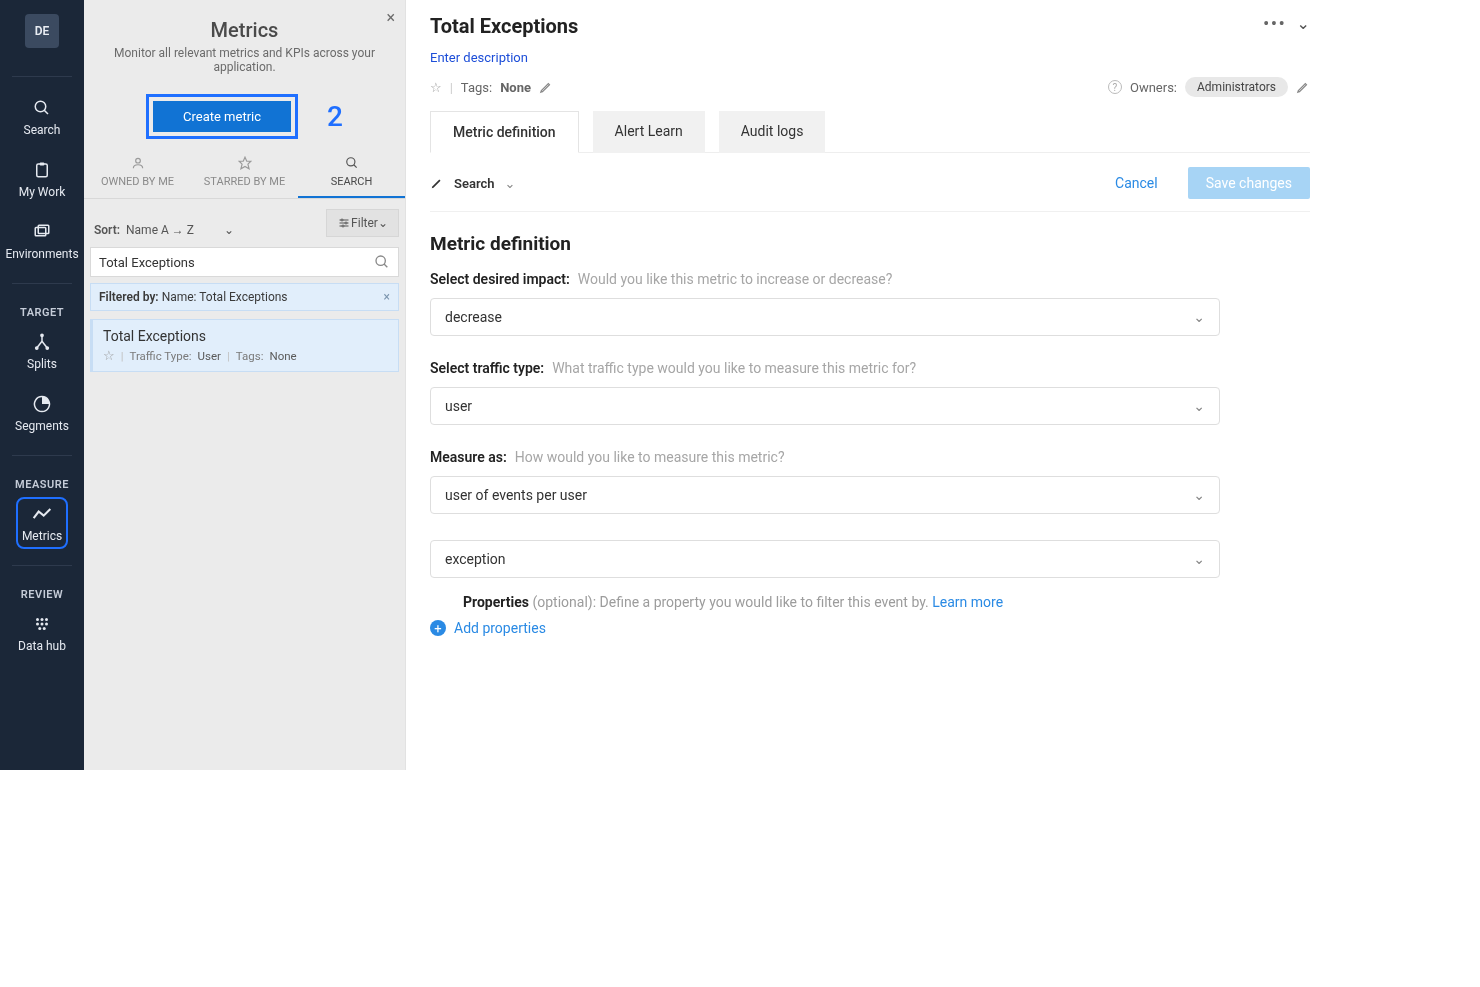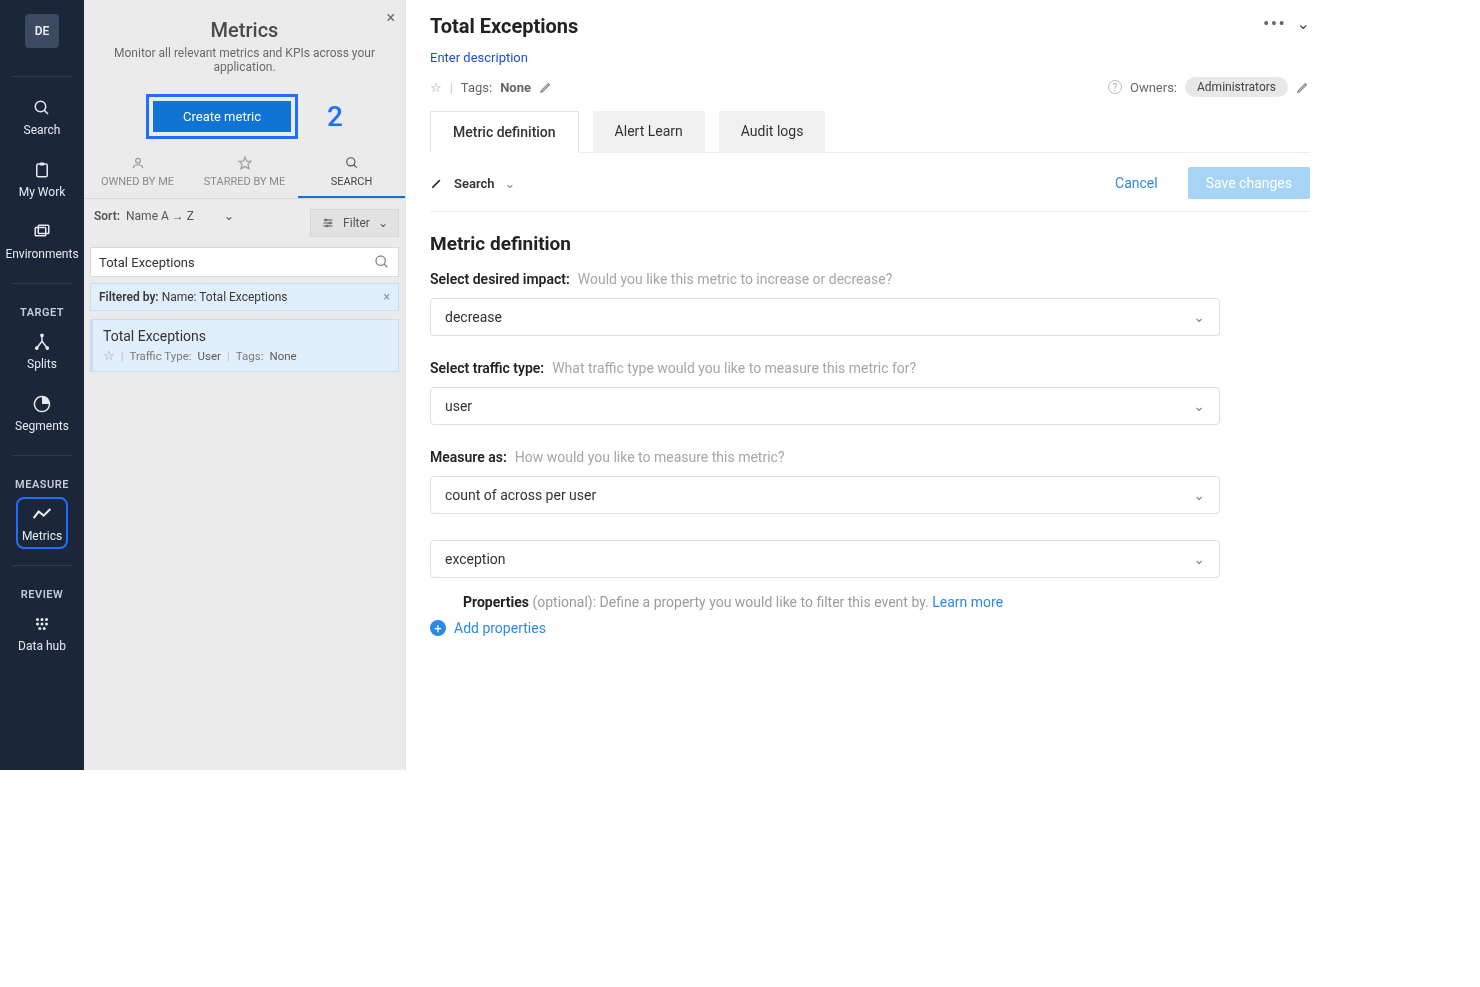--- a/index.html
+++ b/index.html
@@ -26,26 +26,26 @@
     .create-row { display:flex; align-items:center; justify-content:center; gap:29px; margin: 14px 0 10px;}
     .create-wrap { border: 3px solid #1f6fff; padding: 4px; }
     .create-btn { background: #1173d4; color: #fff; border: none; padding: 8px 30px; font-size: 13px; cursor: pointer; }
     .callout-2 { color:#1f6fff; font-size: 28px; font-weight:500;}
 
     .mid-tabs { display:flex; border-bottom: 1px solid #d8d8d8; }
     .mid-tab { flex:1; display:flex; flex-direction:column; align-items:center; gap:4px; padding: 6px 0 8px; font-size: 11px; color:#8a8a8a; cursor:pointer;}
     .mid-tab.active { color:#4a4a4a; border-bottom: 2px solid #1173d4; }
     .mid-tab .ico { width:16px; height:16px; display:flex; align-items:center; justify-content:center;}
 
-    .sort-row { display:flex; align-items:flex-start; justify-content:space-between; padding: 10px 6px 10px 10px; font-size:12px; color:#555;}
+    .sort-row { display:flex; align-items:flex-end; justify-content:space-between; padding: 10px 6px 10px 10px; font-size:12px; color:#555;}
     .sort-left { display:flex; align-items:center; gap:6px;}
     .sort-label { font-weight:600; }
     .sort-val { color:#555;}
     .chev { color:#555; }
-    .filter-btn { display:flex; align-items:center; gap:8px; background:#e2e2e2; border:1px solid #d6d6d6; padding:6px 10px; font-size:12px; color:#555; cursor:pointer;}
+    .filter-btn { display:flex; align-items:center; background:#e2e2e2; border:1px solid #d6d6d6; padding:6px 10px; font-size:12px; color:#555; cursor:pointer;}
 
     .search-wrap { margin: 0 6px; background:#fff; border:1px solid #d9d9d9; display:flex; align-items:center; padding: 6px 8px;}
     .search-wrap input { border:none; outline:none; flex:1; font-size:13px; color:#333;}
     .search-wrap .sicon { color:#888;}
 
     .filtered-bar { margin: 6px 6px 0; background:#e1eefb; border:1px solid #c7ddf4; padding:6px 8px; font-size:12px; color:#3a3a3a; display:flex; justify-content:space-between; align-items:center;}
     .filtered-bar b{font-weight:600;}
     .filtered-close{ color:#7a94ad; cursor:pointer;}
 
     .result-card { margin: 8px 6px; background:#e1eefb; border:1px solid #c7ddf4; padding:8px 10px; border-left:3px solid #c7ddf4;}
@@ -365,21 +365,21 @@
     <div class="select">
       <span>user</span>
       <span class="chev">⌄</span>
     </div>
 
     <div style="margin-top:22px;">
       <span class="field-label">Measure as:</span>
       <span class="field-hint">How would you like to measure this metric?</span>
     </div>
     <div class="select">
-      <span>count of across per user</span>
+      <span>user of events per user</span>
       <span class="chev">⌄</span>
     </div>
     <div class="select" style="margin-top:26px;">
       <span>exception</span>
       <span class="chev">⌄</span>
     </div>
 
     <div class="props-row">
       <span class="lbl">Properties</span>
       <span class="opt">(optional):</span>

